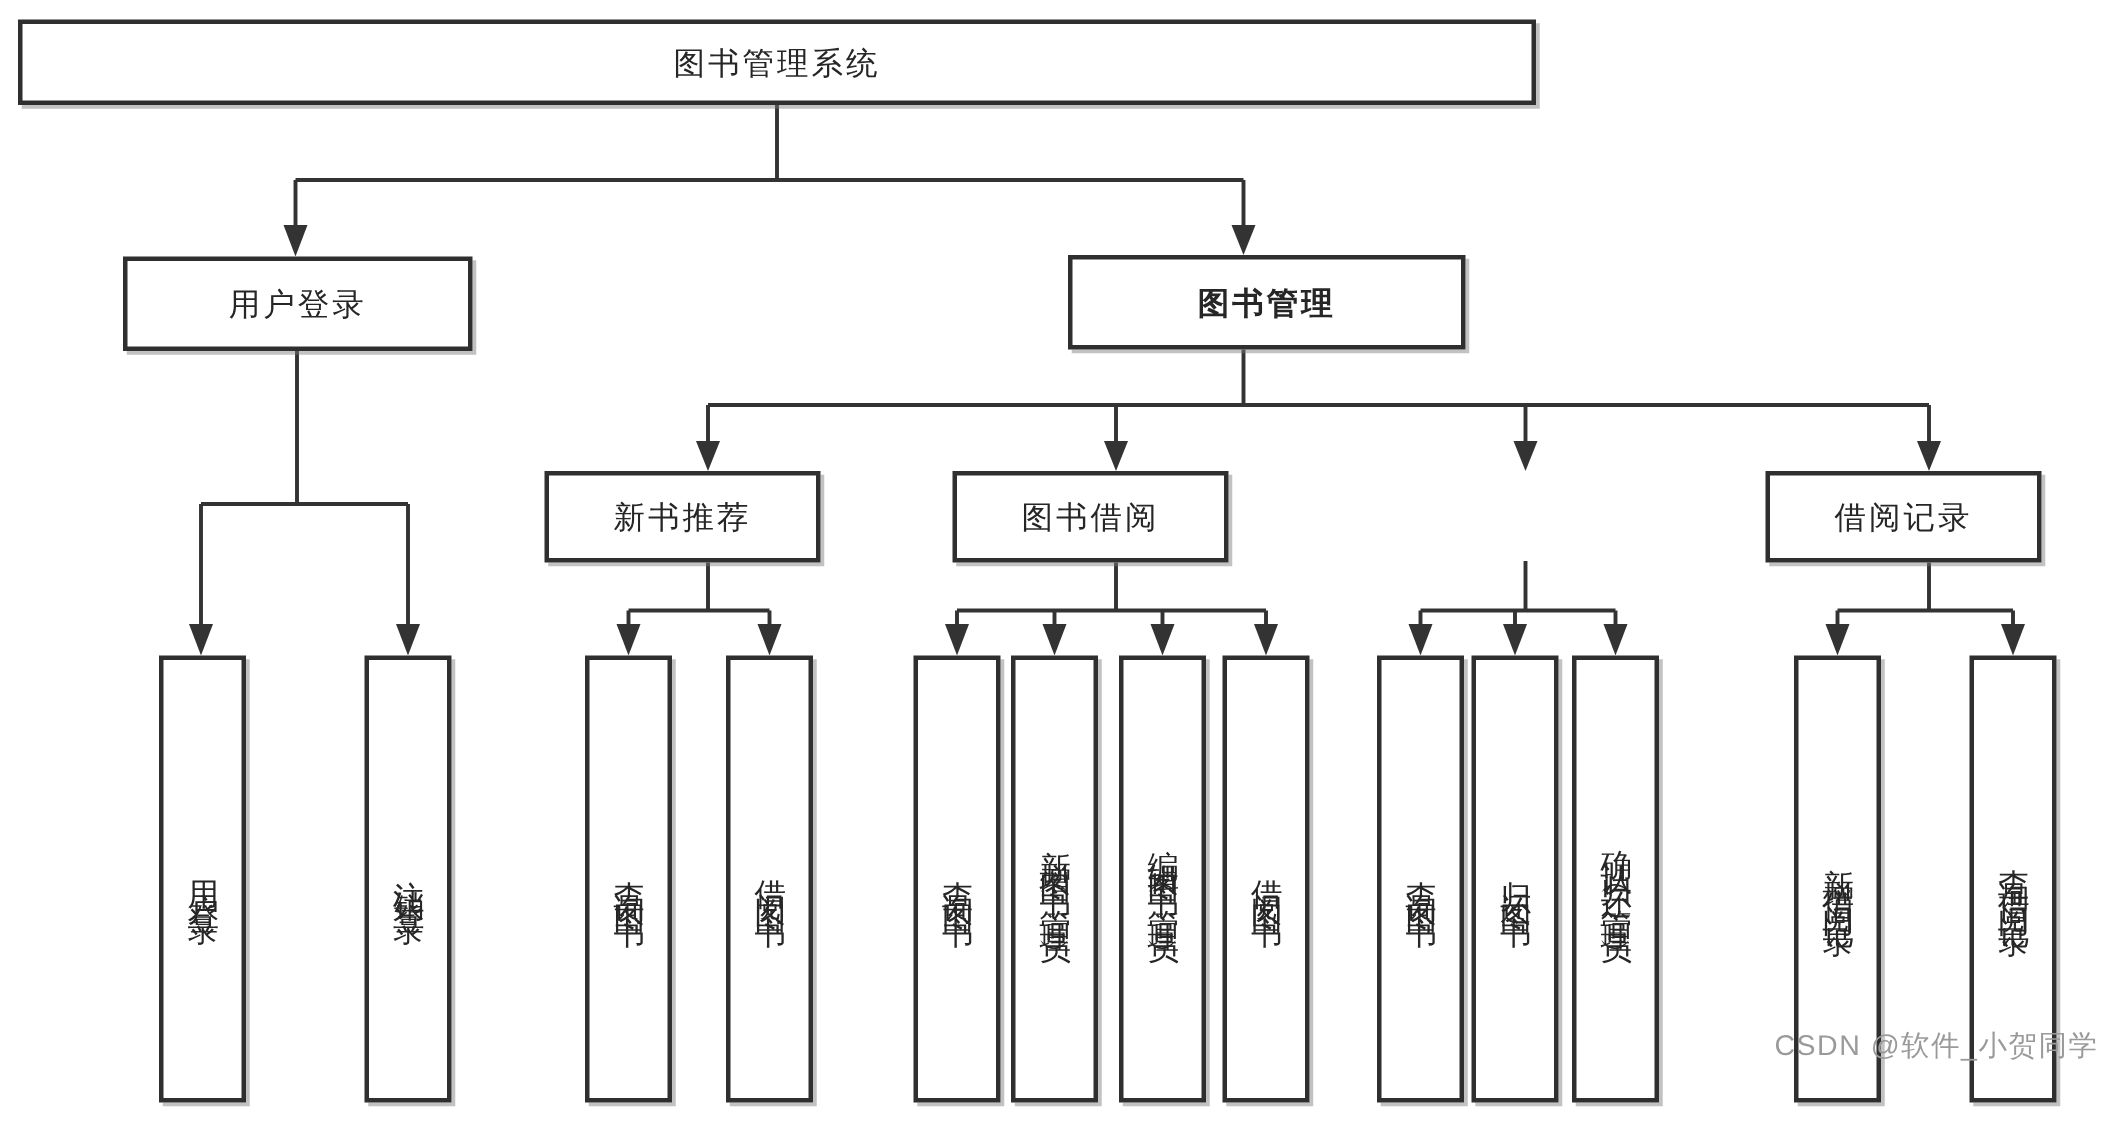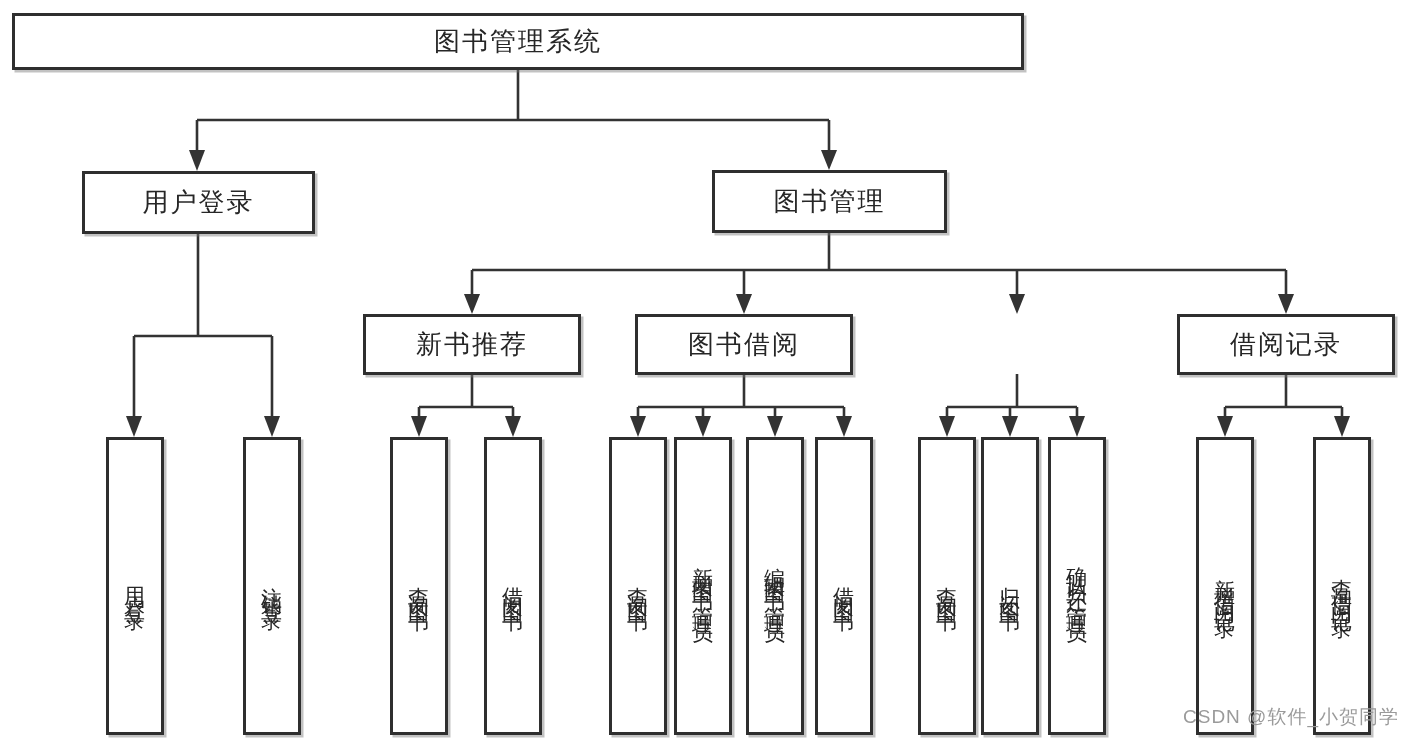--- a/index.html
+++ b/index.html
@@ -27,40 +27,40 @@
   .node {
     position: absolute;
     box-sizing: border-box;
     background: #ffffff;
     border: 3px solid #2f2f2f;
     box-shadow: 2.5px 2.5px 0 rgba(120,120,120,0.45);
     display: flex;
     align-items: center;
     justify-content: center;
     color: #262626;
-    font-size: 26px;
+    font-size: 21px;
     letter-spacing: 2px;
     white-space: nowrap;
     z-index: 2;
   }
   .leaf {
     writing-mode: vertical-rl;
     text-orientation: mixed;
     letter-spacing: 8px;
     font-size: 21px;
     white-space: normal;
     line-height: 1;
   }
   
   .n-root   { left: 12px;  top: 13px;  width: 1012px; height: 57px; }
   
   .n-login  { left: 82px;  top: 171px; width: 233px; height: 63px; }
-  .n-mgmt   { left: 712px; top: 170px; width: 235px; height: 63px; }
+  .n-mgmt   { left: 712px; top: 170px; width: 265px; height: 63px; font-weight: bold; }
   
-  .n-l3     { top: 314px; height: 61px; width: 218px; }
+  .n-l3     { top: 314px; height: 61px; width: 184px; }
   .n-recommend { left: 363px; }
   .n-borrow    { left: 635px; text-align: center; }
   .n-current   { left: 908px; }
   .n-records   { left: 1177px; }
   
   .n-leaf  { top: 437px; height: 298px; width: 58px; }
   .x1  { left: 106px; }
   .x2  { left: 243px; }
   .x3  { left: 390px; }
   .x4  { left: 484px; }
@@ -70,21 +70,21 @@
   .x8  { left: 815px; }
   .x9  { left: 918px; }
   .x10 { left: 981px; }
   .x11 { left: 1048px; }
   .x12 { left: 1196px; }
   .x13 { left: 1313px; }
 
   #watermark {
     position: absolute;
     left: 1183px;
-    top: 704px;
+    top: 684px;
     font-size: 19px;
     letter-spacing: 1px;
     color: #9a9a9a;
     z-index: 5;
     white-space: nowrap;
   }
 </style>
 </head>
 <body>
 

